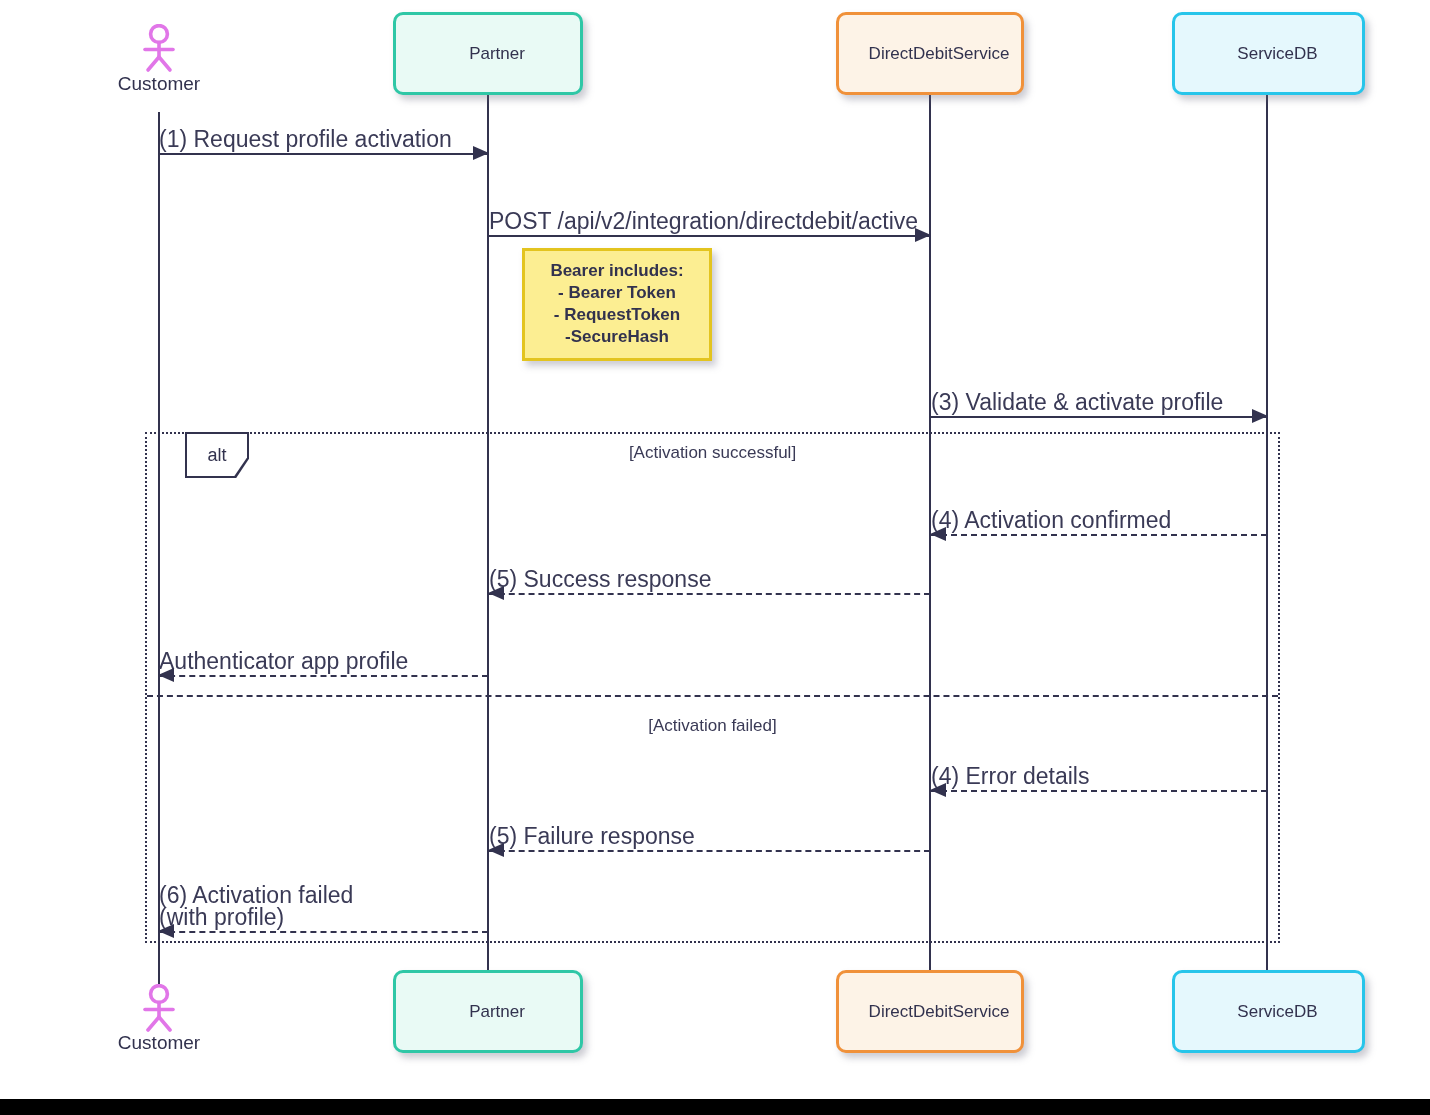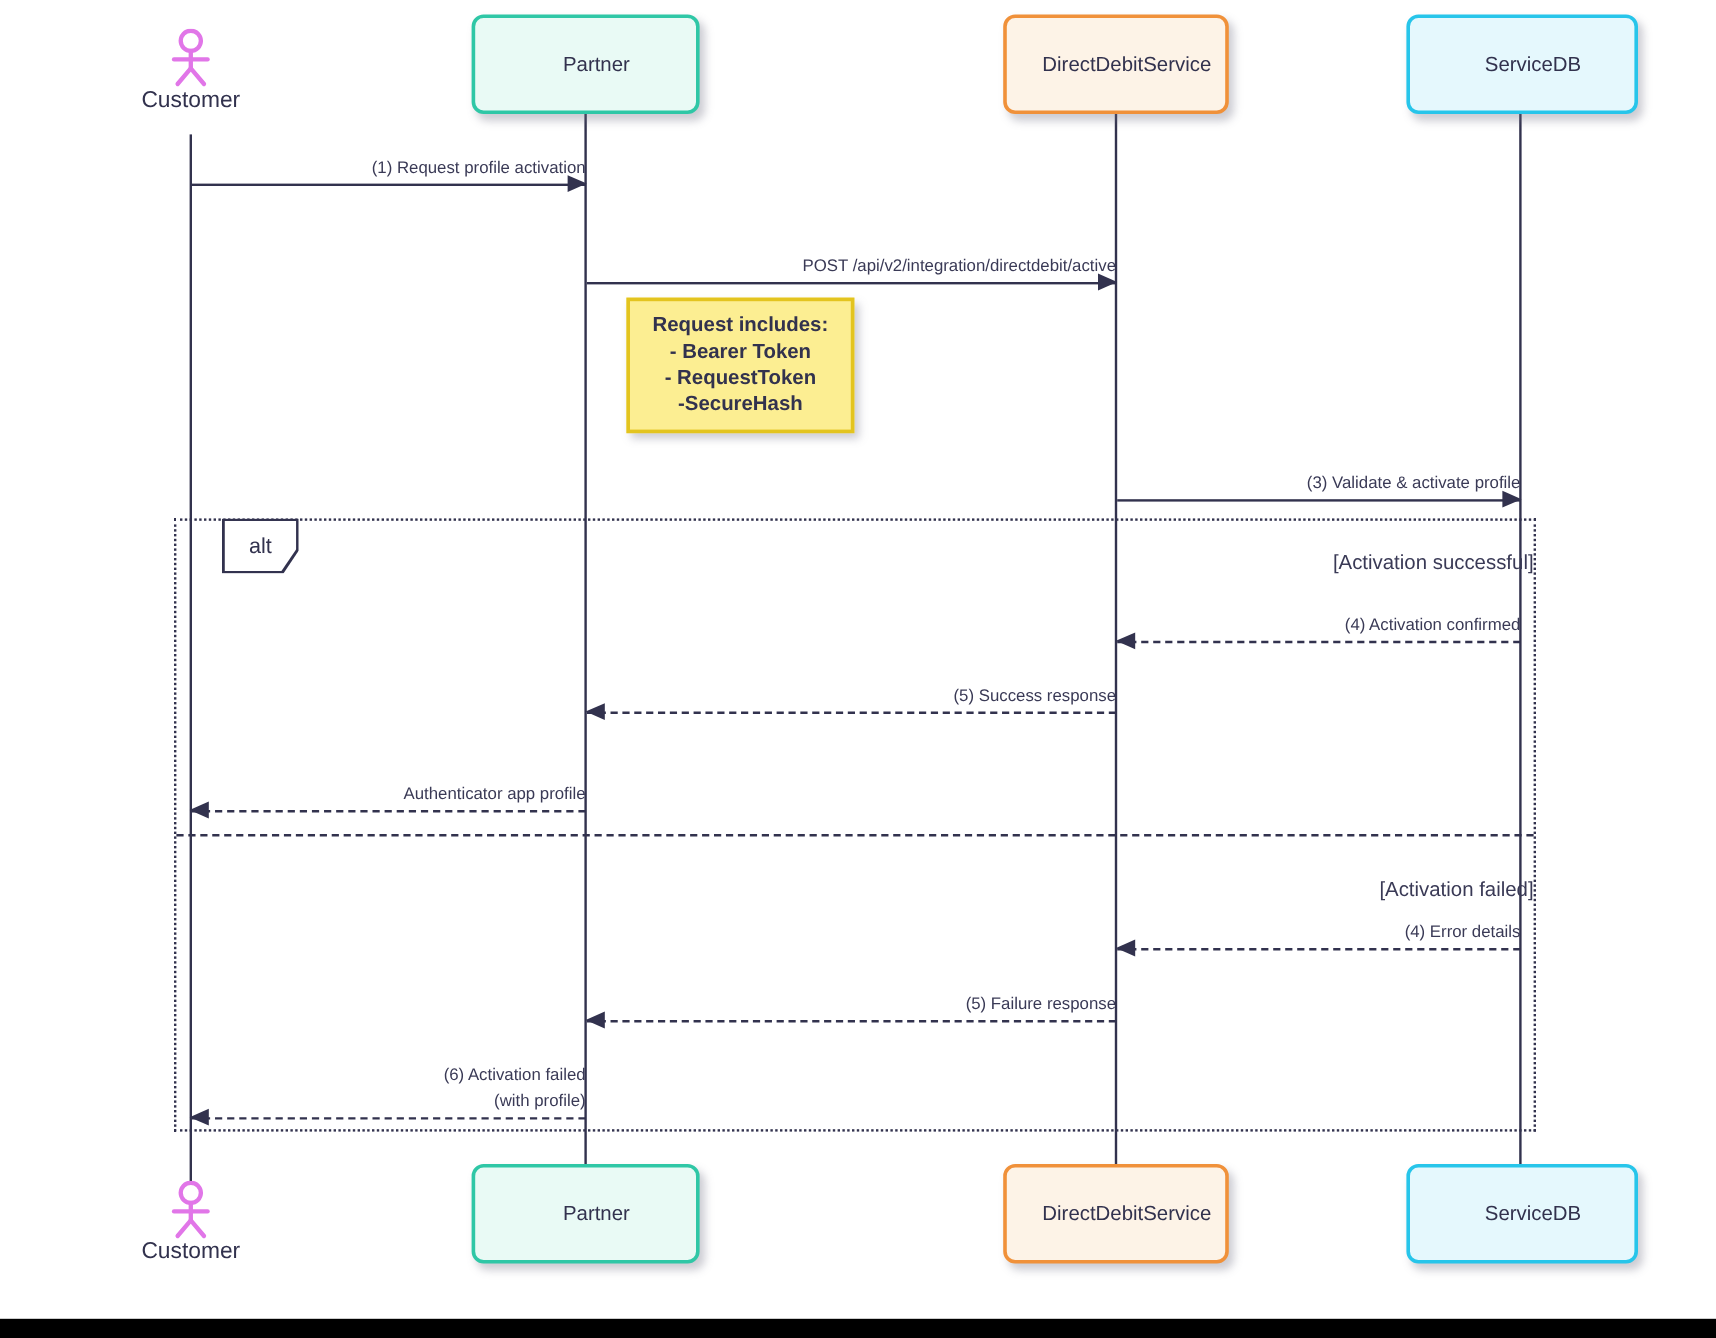--- a/index.html
+++ b/index.html
@@ -17,22 +17,22 @@
   }
   .pbox.partner{border-color:var(--partner-border,#2fc7a6);background:var(--partner-fill,#e9faf5);}
   .pbox.dds{border-color:var(--direct-debit-border,#f0913a);background:var(--direct-debit-fill,#fdf3e7);}
   .pbox.sdb{border-color:var(--service-db-border,#27c5ea);background:var(--service-db-fill,#e5f8fd);}
   .actor{position:absolute;z-index:6;}
   .actor-label{position:absolute;text-align:center;font-size:19px;color:var(--ink,#32324e);z-index:6;}
   .msg{position:absolute;height:0;z-index:4;}
   .msg-line{position:absolute;top:-2px;left:0;right:0;border-top:2px solid var(--ink,#32324e);}
   .msg-line.dashed{border-top-style:dashed;}
   .msg-label{
-    position:absolute;bottom:5px;left:0;right:0;text-align:right;
-    font-size:14px;line-height:22px;color:#3a3a56;white-space:nowrap;padding-left:11px;
+    position:absolute;bottom:5px;left:0;right:0;text-align:left;
+    font-size:23px;line-height:22px;color:#3a3a56;white-space:nowrap;
   }
   .arrhead{position:absolute;top:-9px;width:0;height:0;border-top:7px solid transparent;border-bottom:7px solid transparent;}
   .arrhead.right{right:-1px;border-left:16px solid var(--ink,#32324e);}
   .arrhead.left{left:-1px;border-right:16px solid var(--ink,#32324e);}
   .note{
     position:absolute;box-sizing:border-box;z-index:5;
     background:var(--note-fill,#fcee92);border:3px solid var(--note-border,#e3c41f);
     box-shadow:4px 5px 7px rgba(110,110,130,.35);
     font-size:17px;font-weight:bold;text-align:center;color:var(--ink,#32324e);
     padding-top:9px;line-height:22px;
@@ -42,21 +42,21 @@
     position:absolute;top:-2px;left:-2px;width:64px;height:46px;
     background:var(--ink,#32324e);z-index:4;
     clip-path:polygon(0 0,100% 0,100% 58%,80% 100%,0 100%);
     margin-left:40px;
   }
   .alt-tag-inner{
     position:absolute;top:2px;left:2px;right:2px;bottom:2px;background:#ffffff;
     clip-path:polygon(0 0,100% 0,100% 56%,79% 100%,0 100%);
     display:flex;align-items:center;justify-content:center;font-size:18px;color:var(--ink,#32324e);
   }
-  .guard{position:absolute;left:0;right:0;text-align:right;font-size:17px;color:#3a3a56;margin-top:16px;}
+  .guard{position:absolute;left:0;right:0;text-align:center;font-size:17px;color:#3a3a56;}
   .alt-sep{position:absolute;left:0;right:0;border-top:2px dashed var(--ink,#32324e);}
   .bottom-bar{position:absolute;left:0;width:1430px;height:16px;background:#000000;z-index:10;}
 </style>
 </head>
 <body>
 
 <div class="stage">
 
   <div class="lifeline" style="left:158px;top:112px;height:874px"></div>
   <div class="lifeline" style="left:487px;top:95px;height:875px"></div>
@@ -80,21 +80,21 @@
 
   <div class="msg" style="left:489px;top:237px;width:441px">
     <div class="msg-label">
       <div>POST /api/v2/integration/directdebit/active</div>
     </div>
     <div class="msg-line"></div>
     <div class="arrhead right"></div>
   </div>
 
   <div class="note" style="left:522px;top:248px;width:190px;height:113px">
-    <div>Request includes:</div>
+    <div>Bearer includes:</div>
     <div>- Bearer Token</div>
     <div>- RequestToken</div>
     <div>-SecureHash</div>
   </div>
 
   <div class="msg" style="left:931px;top:418px;width:336px">
     <div class="msg-label">(3) Validate &amp; activate profile</div>
     <div class="msg-line"></div>
     <div class="arrhead right"></div>
   </div>

